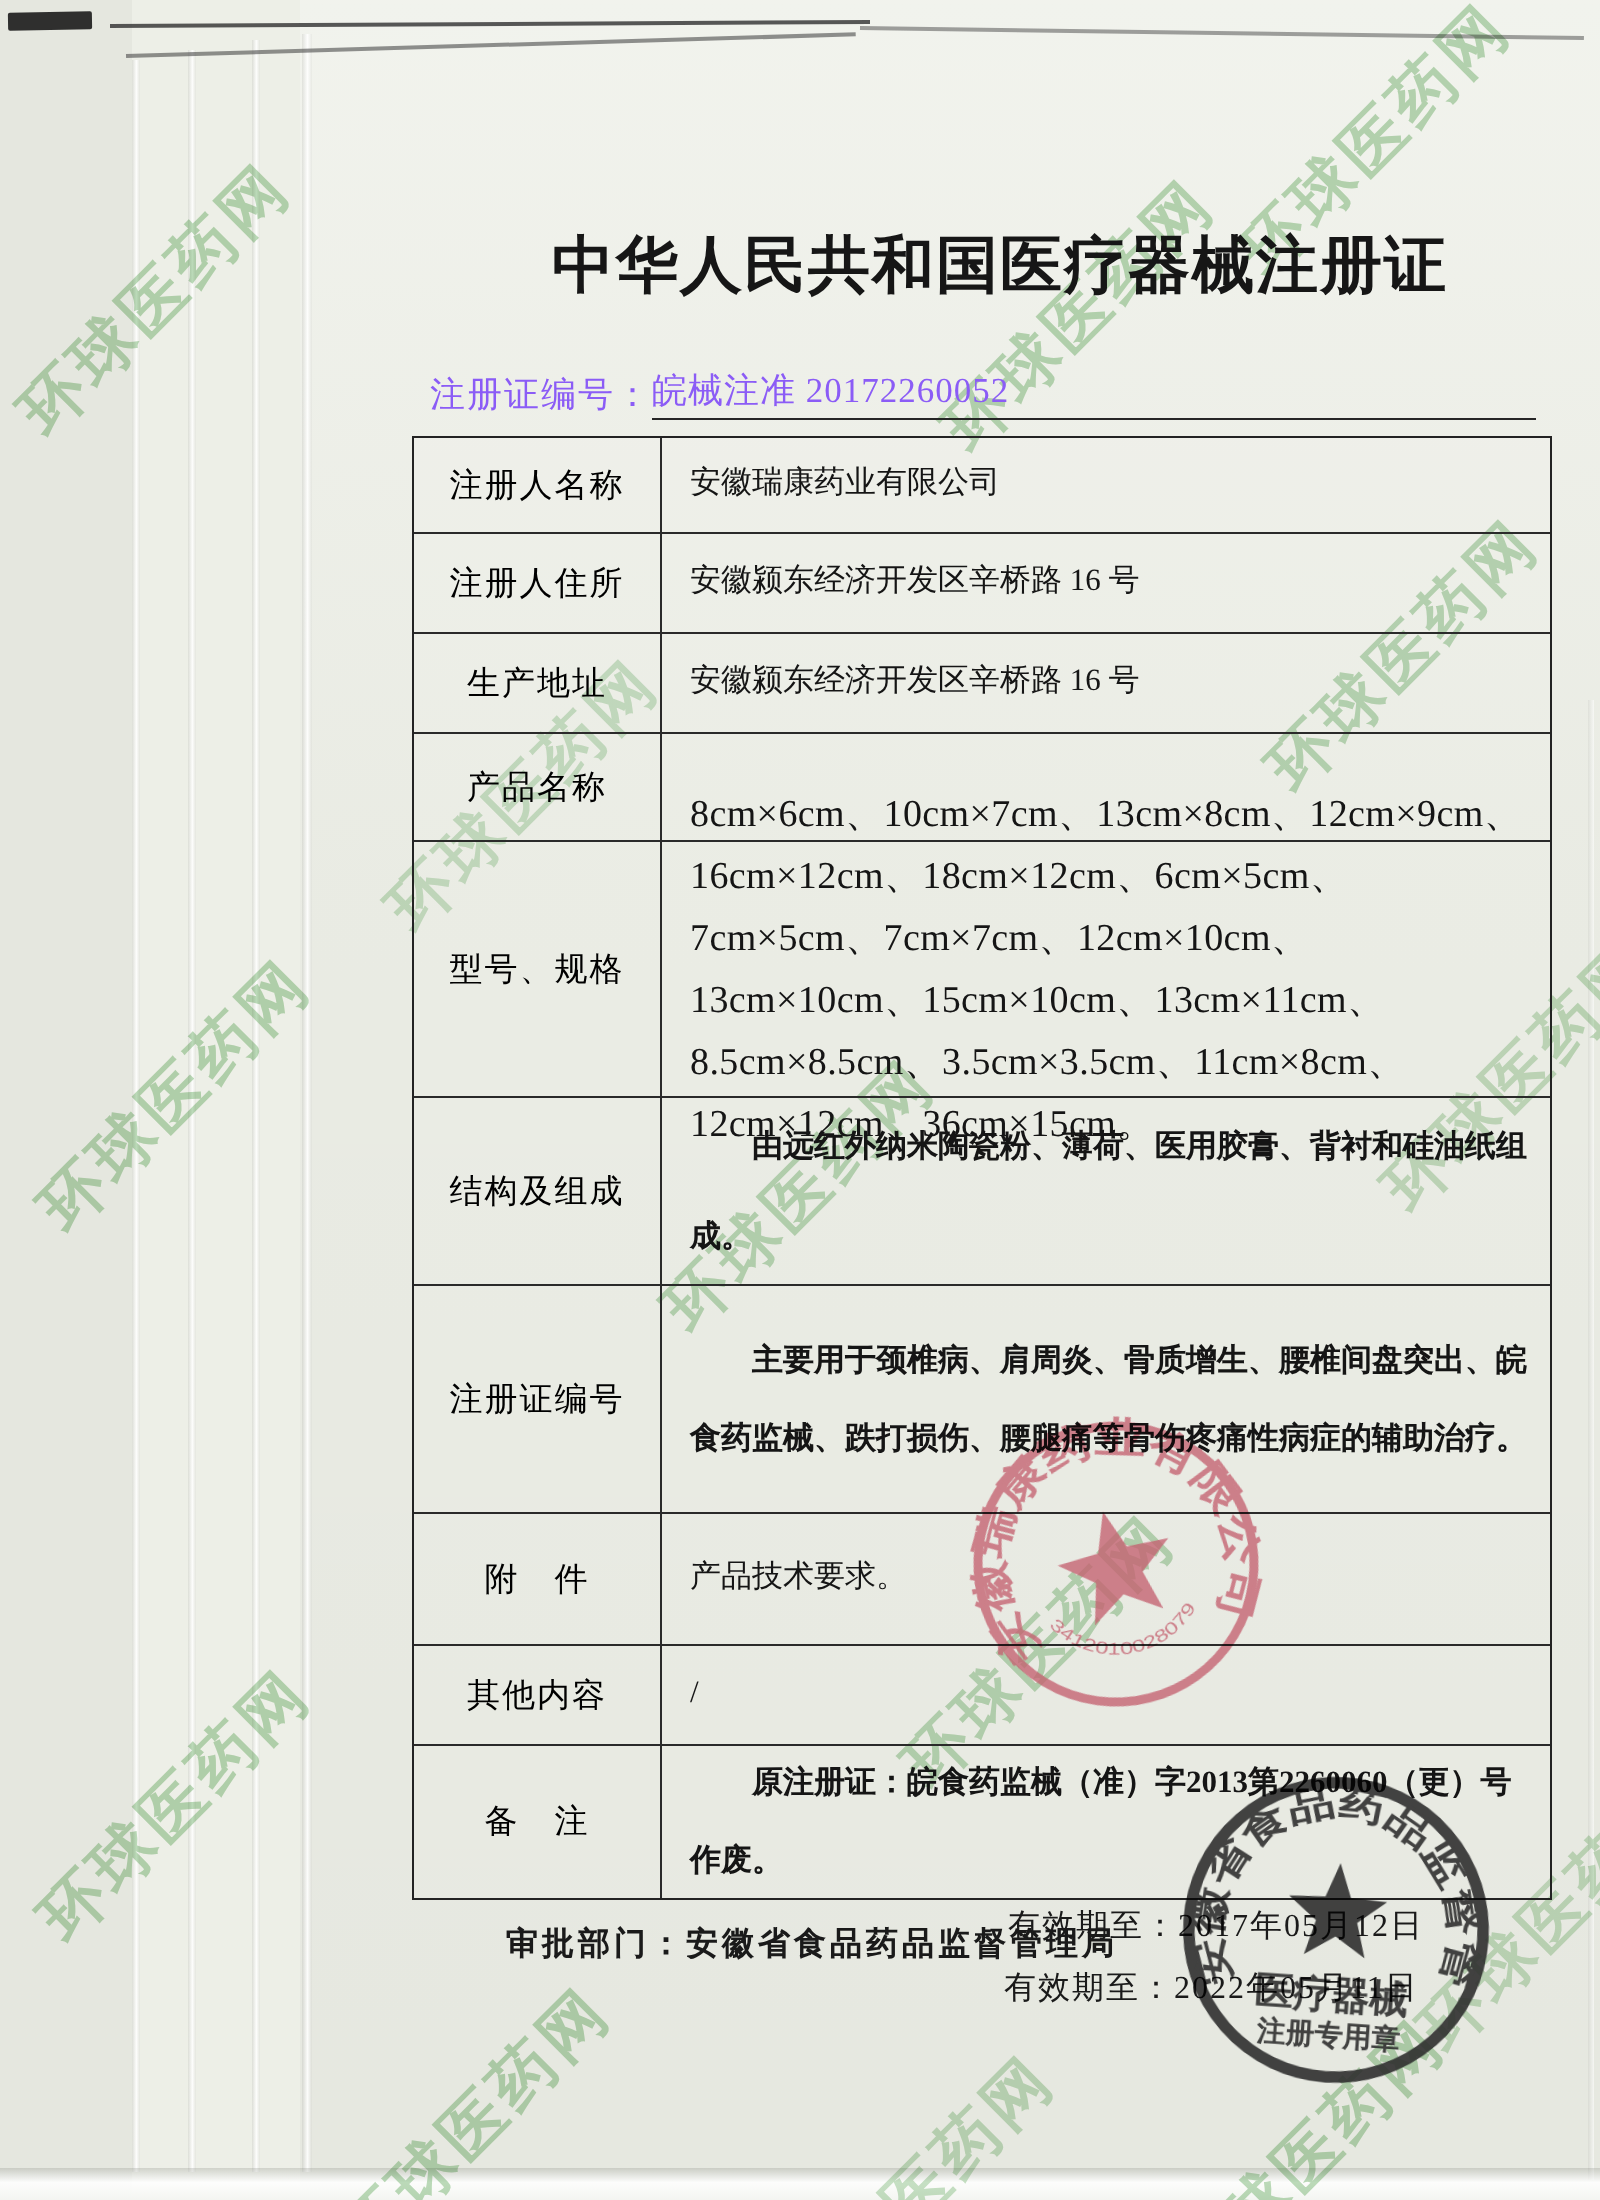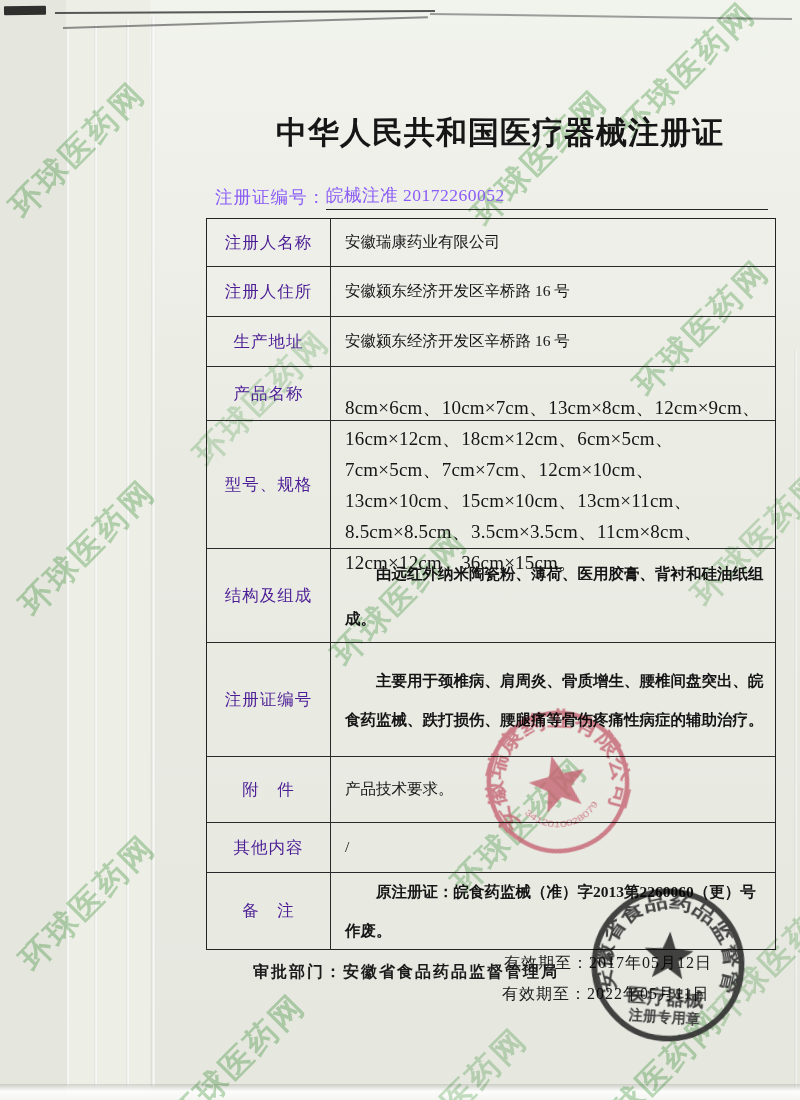--- a/index.html
+++ b/index.html
@@ -44,21 +44,21 @@
   .cert-table{
     position:absolute;left:206px;top:218px;width:570px;
     border:1.6px solid #232323;background:rgba(255,255,255,.06);
     box-sizing:border-box;
   }
   .trow{display:flex;box-sizing:border-box;border-bottom:1.4px solid #2a2a2a;}
   .trow:last-child{border-bottom:none;}
   .cell{box-sizing:border-box;display:flex;align-items:center;}
   .cell.lab{
     flex:0 0 124px;border-right:1.4px solid #2a2a2a;justify-content:center;
-    font-size:16.5px;letter-spacing:1px;color:#4c1d95;text-align:center;
+    font-size:16.5px;letter-spacing:1px;color:#000000;text-align:center;
   }
   .cell.val{flex:1 1 auto;padding:4px 8px 4px 14px;font-size:15.5px;line-height:1.55;color:#151515;}
   .cell.val.specs{font-size:19px;line-height:31px;letter-spacing:.2px;}
   .cell.val.lh46{line-height:45px;}
   .cell.val.lh40{line-height:39px;}
   .cell.val.indent{text-indent:2em;font-weight:bold;}
   .footer-text{position:absolute;font-size:16px;color:#1a1a1a;white-space:nowrap;}
   .f-approve{left:253px;top:962px;letter-spacing:2px;font-weight:bold;}
   .f-date1{left:504px;top:953px;letter-spacing:1px;}
   .f-date2{left:502px;top:984px;letter-spacing:1px;}

